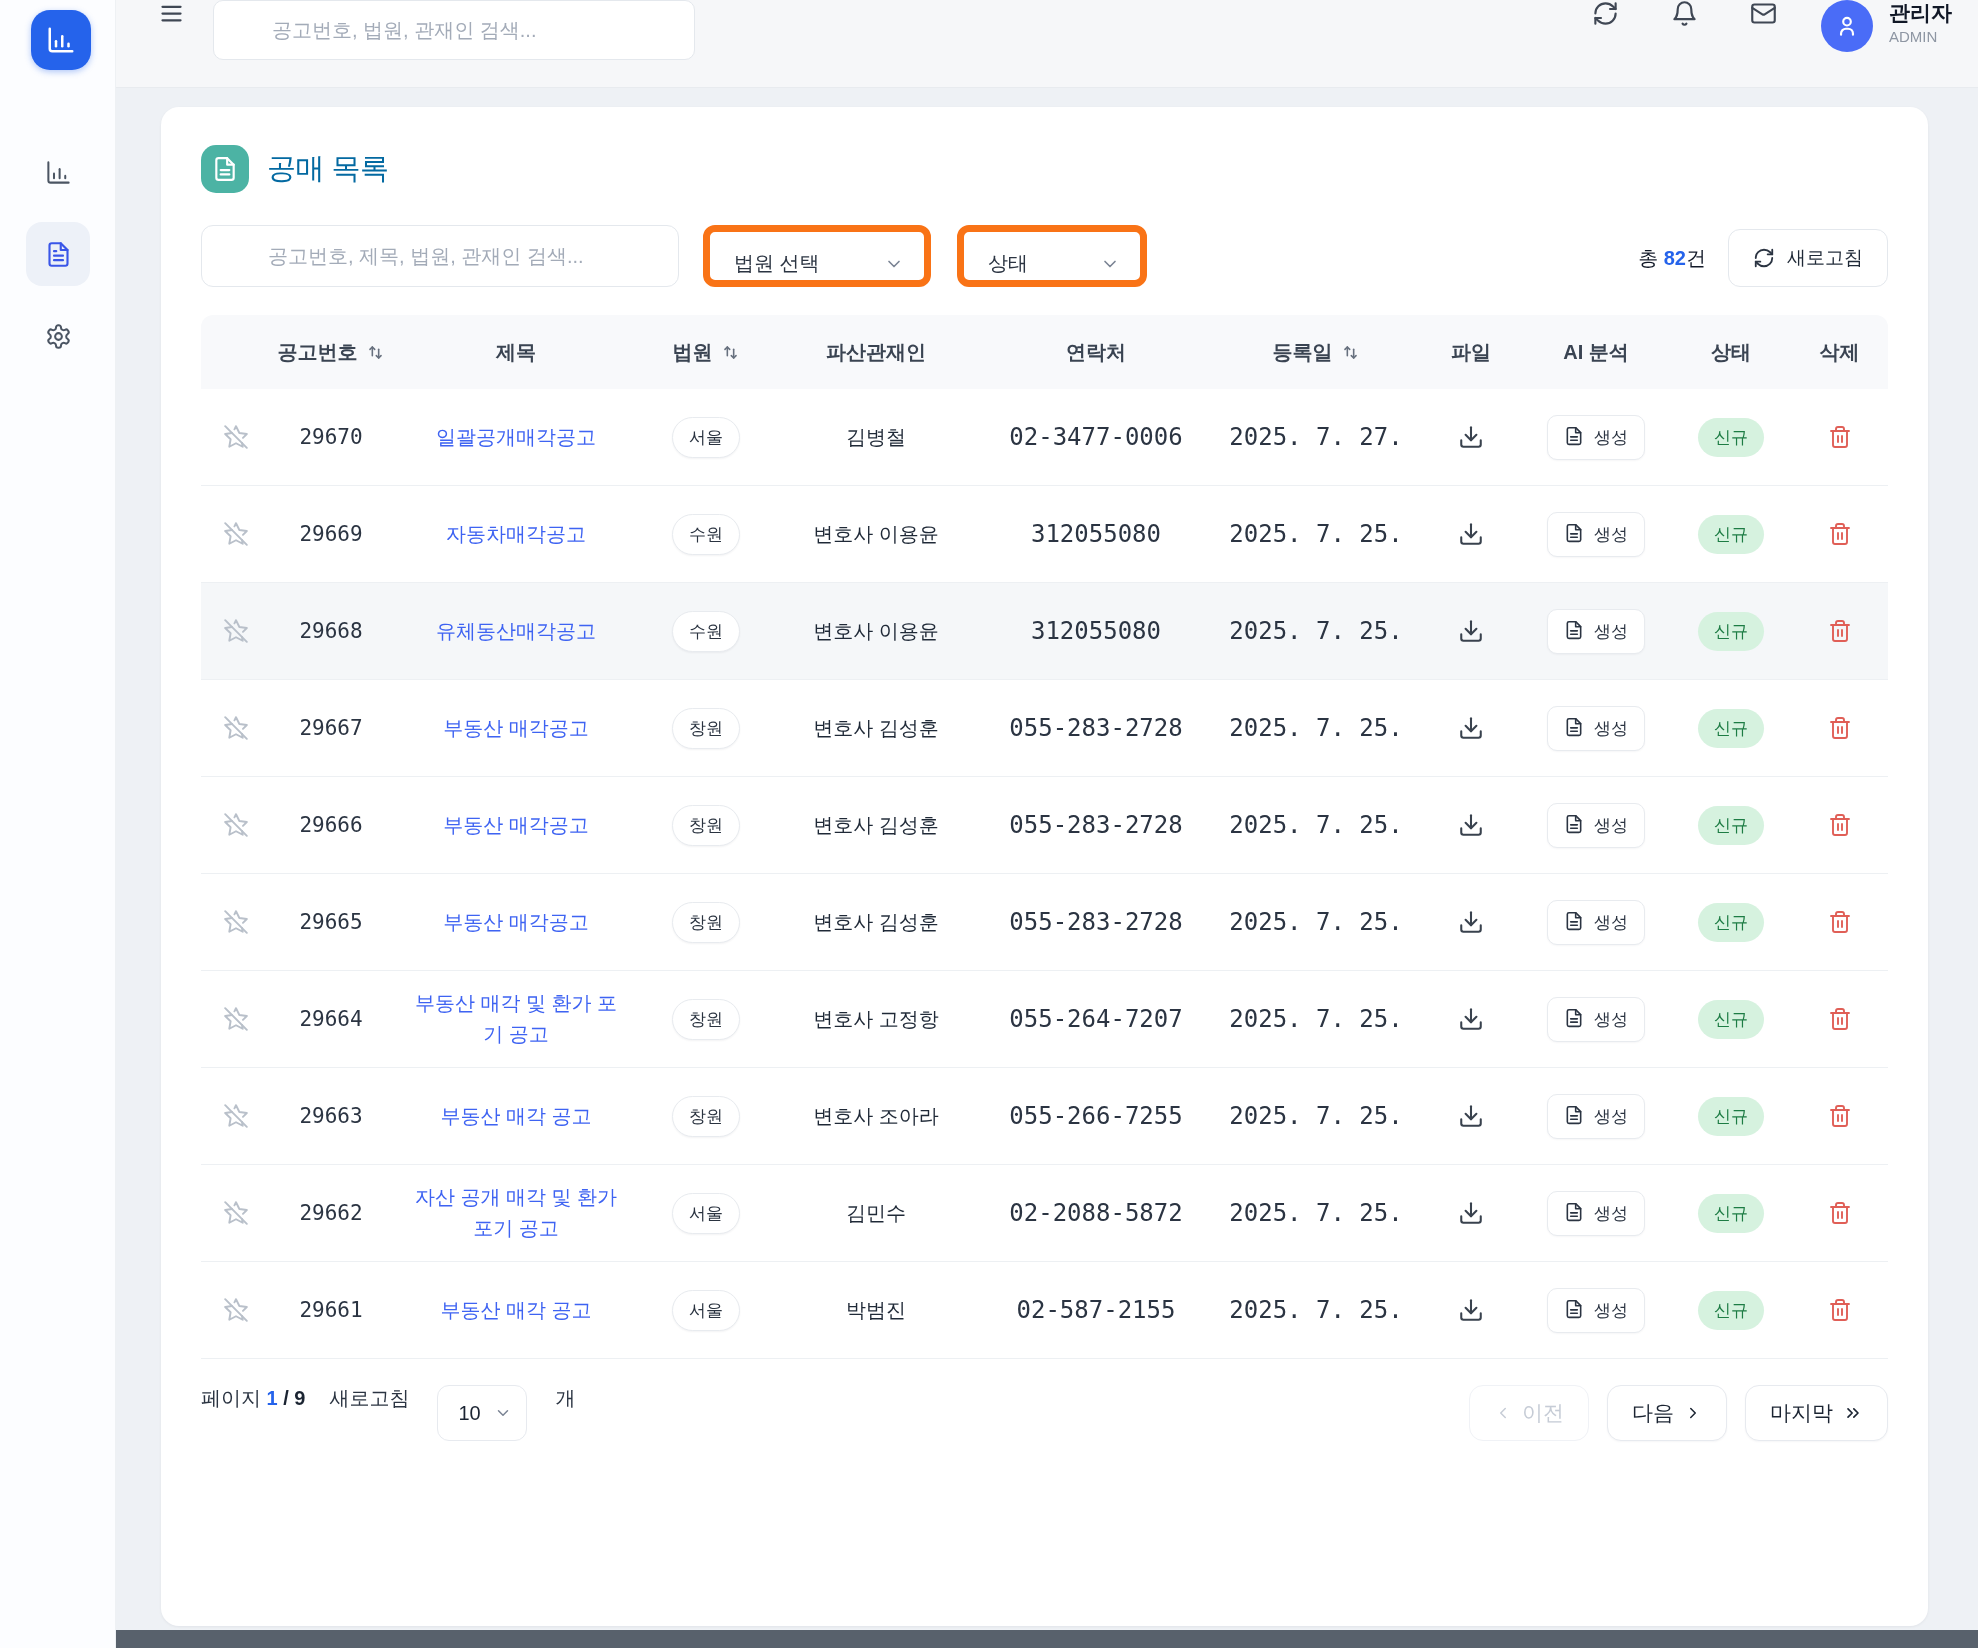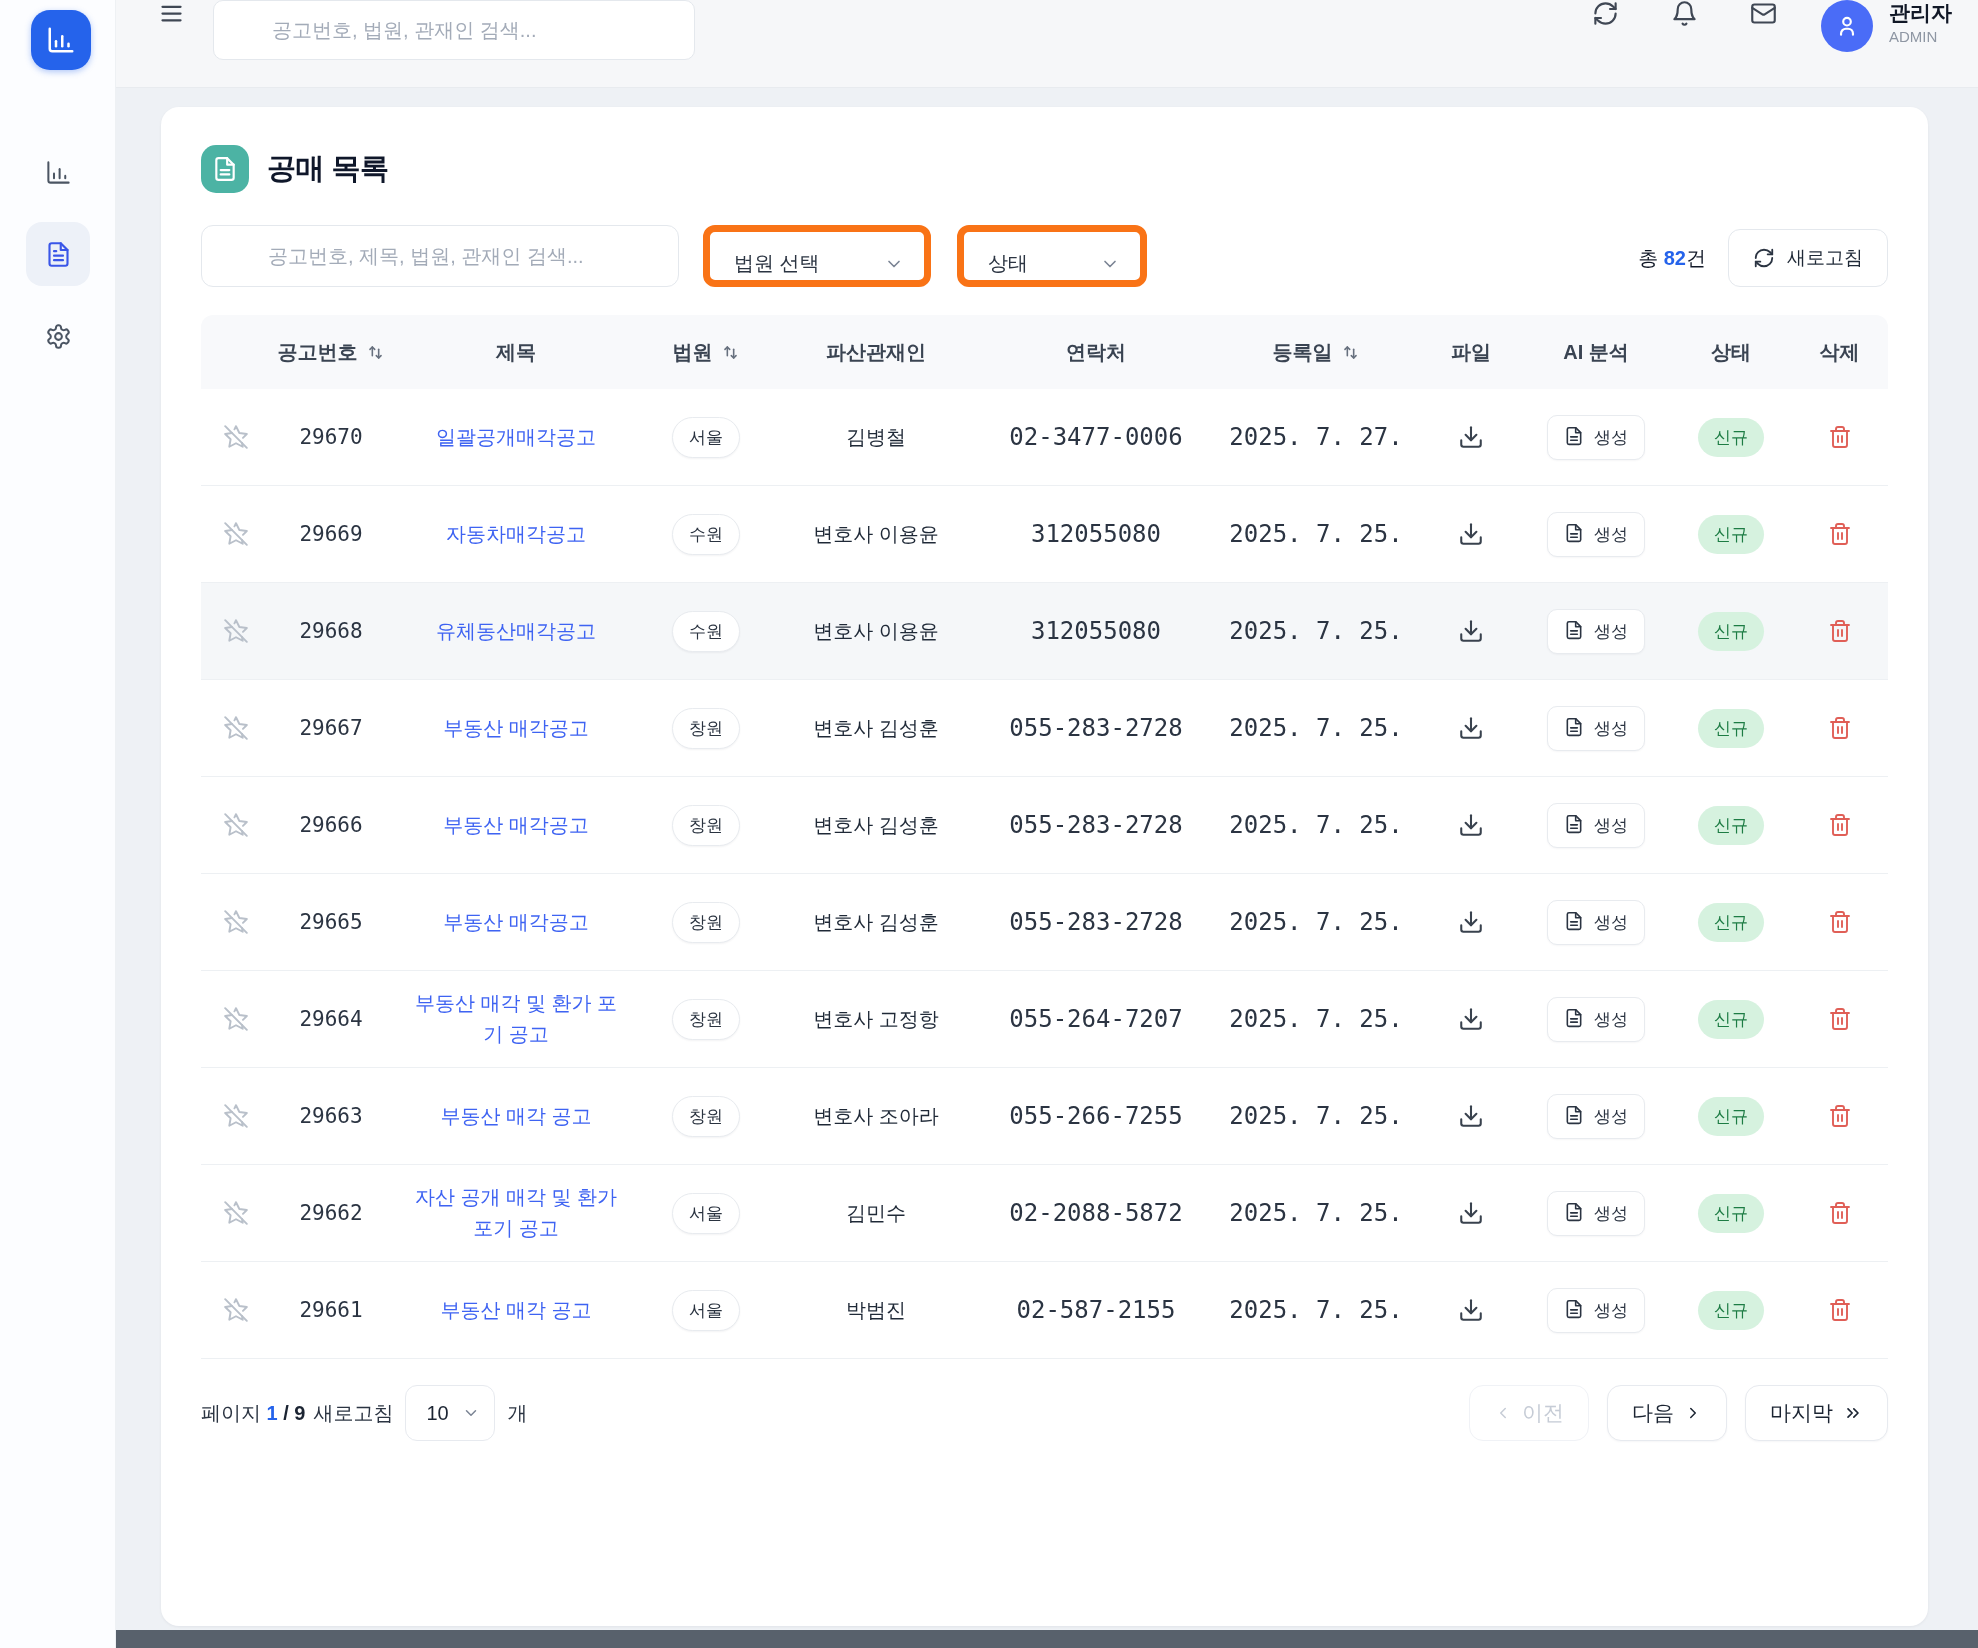--- a/index.html
+++ b/index.html
@@ -26,21 +26,21 @@
   .userbox { margin-left:16px; line-height:1.2; }
   .user-name { font-size:21px; font-weight:700; color:#111827; }
   .user-role { font-size:15px; color:#8e96a3; margin-top:3px; }
 
   
   .main { position:absolute; left:116px; right:0; top:88px; bottom:18px; padding:19px 50px 4px 45px; }
   .card { width:100%; height:100%; background:#ffffff; border-radius:18px; box-shadow:0 1px 3px rgba(16,24,40,.06); padding:38px 40px 26px 40px; position:relative; }
 
   .card-head { display:flex; align-items:center; gap:18px; }
   .card-head-icon { width:48px; height:48px; border-radius:15px; background:#4cb3a4; display:flex; align-items:center; justify-content:center; }
-  .card-title { font-size:29px; font-weight:700; color:#0f172a; letter-spacing:-0.5px; }
+  .card-title { font-size:29px; font-weight:400; color:#0369a1; letter-spacing:-0.5px; }
   .card-sub { margin-top:16px; font-size:19px; color:#4a5568; }
 
   
   .filters { margin-top:32px; display:flex; align-items:flex-end; }
   .filter-search { width:478px; height:62px; background:#fff; border:1px solid #e4e8ed; border-radius:12px; padding:0 20px 0 66px; font-size:20px; color:#2b3442; outline:none; font-family:"Liberation Sans", sans-serif; }
   .filter-search::placeholder { color:#a3abb8; }
   .select { height:62px; background:#fff; border:7px solid #f97316; border-radius:12px; display:flex; align-items:center; justify-content:space-between; padding:15px 20px 0 24px; font-size:20px; color:#2b3442; cursor:pointer; }
   .select-court { width:228px; margin-left:24px; }
   .select-status { width:190px; margin-left:26px; }
   .select .chev { color:#7b8494; }
@@ -67,21 +67,21 @@
   .icon-btn { cursor:pointer; display:flex; align-items:center; justify-content:center; }
   .star { color:#b9c0ca; }
   .dl { color:#39424e; }
   .ai-btn { background:#fff; border:1px solid #e8ebef; border-radius:10px; display:flex; gap:10px; padding:10px 16px; font-size:17px; color:#2b3442; cursor:pointer; font-family:"Liberation Sans", sans-serif; box-shadow:0 1px 2px rgba(16,24,40,.04); }
   .ai-btn svg { color:#2b3442; }
   .status-pill { background:#d6f2df; color:#1d7c44; border-radius:999px; padding:8px 16px; font-size:17px; font-weight:400; }
   .trash { color:#e05f57; }
 
   
   .tfoot { display:flex; align-items:center; margin-top:26px; }
-  .pg-left { display:flex; align-items:center; gap:8px; font-size:20px; color:#2b3442; }
+  .pg-left { display:flex; gap:24px; font-size:20px; color:#2b3442; }
   .pg-current { color:#2563eb; font-weight:700; }
   .pg-total { font-weight:700; color:#1b2432; }
   .perpage-select { width:90px; height:56px; background:#fff; border:1px solid #e7eaef; border-radius:12px; display:flex; align-items:center; justify-content:space-between; padding:0 14px 0 20px; font-size:20px; color:#1b2432; cursor:pointer; margin:0 4px; }
   .perpage-select .chev { color:#7b8494; }
   .pg-right { margin-left:auto; display:flex; align-items:center; gap:18px; }
   .pg-btn { height:56px; background:#fff; border:1px solid #e7eaef; border-radius:14px; display:flex; align-items:center; gap:10px; padding:0 24px; font-size:21px; color:#1b2432; cursor:pointer; font-family:"Liberation Sans", sans-serif; box-shadow:0 1px 2px rgba(16,24,40,.04); }
   .pg-btn.disabled { color:#c6ccd6; border-color:#f0f2f6; box-shadow:none; cursor:default; }
   .bottom-strip { position:absolute; left:116px; right:0; bottom:0; height:18px; background:#58616c; }
 </style>
 </head>

